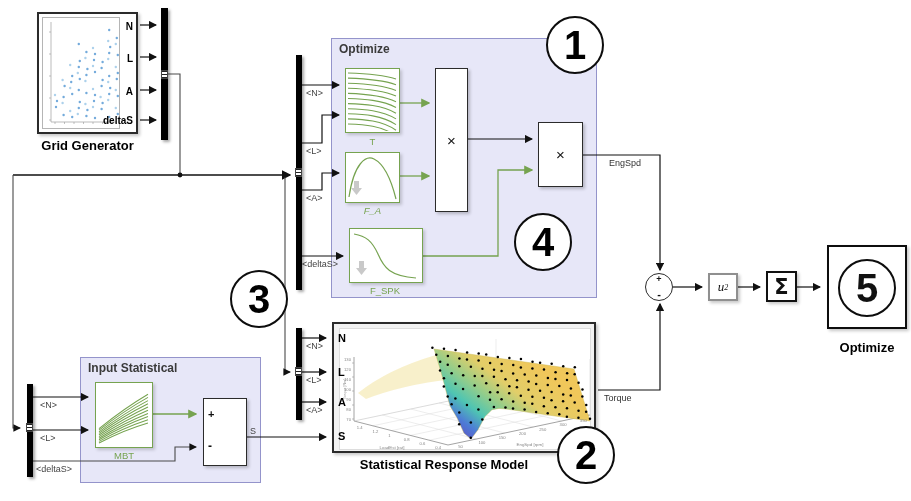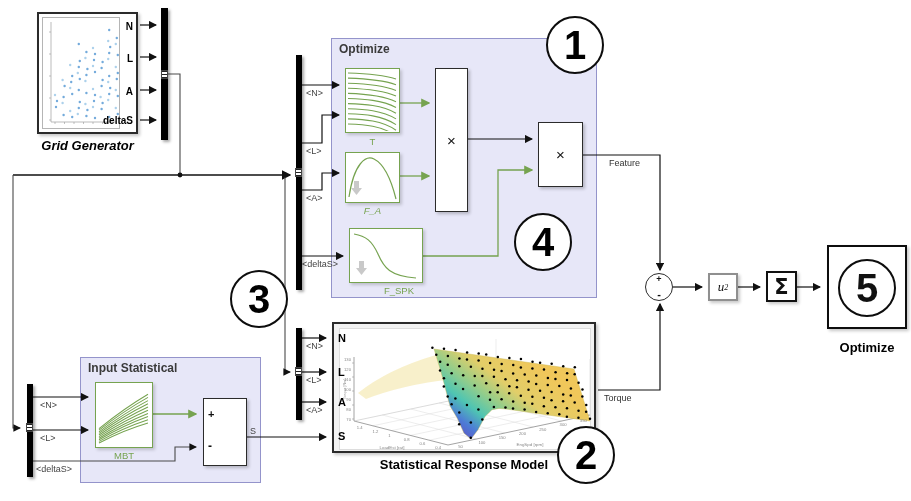--- a/index.html
+++ b/index.html
@@ -199,21 +199,21 @@
           <circle cx="74.8" cy="37" r="1.2" fill="#5b9bd5" opacity="0.85"></circle>
           <circle cx="72.8" cy="26" r="1.2" fill="#9ec9e8" opacity="0.85"></circle>
           <circle cx="73.8" cy="20" r="1.2" fill="#5b9bd5" opacity="0.85"></circle>
         </svg>
     </div>
     <div class="portlbl" style="right:3px;top:7px;">N</div>
     <div class="portlbl" style="right:3px;top:39px;">L</div>
     <div class="portlbl" style="right:3px;top:72px;">A</div>
     <div class="portlbl" style="right:3px;top:101px;">deltaS</div>
   </div>
-  <div class="blocklabel" style="left:17px;top:138px;width:141px;font-style:italic;">Grid Generator</div>
+  <div class="blocklabel" style="left:17px;top:138px;width:141px;">Grid Generator</div>
 
   <div class="blk greenblk" style="left:345px;top:68px;width:55px;height:65px;z-index:10;">
     <svg id="t-svg" width="52" height="62" viewBox="0 0 52 62">
         <path d="M2,4 C18,4.5 36,5.5 50,10" stroke="#76A350" stroke-width="1.1" fill="none"></path>
         <path d="M2,9.1 C18,9.6 36,10.6 50,15.7" stroke="#76A350" stroke-width="1.1" fill="none"></path>
         <path d="M2,14.2 C18,14.7 36,15.7 50,21.4" stroke="#76A350" stroke-width="1.1" fill="none"></path>
         <path d="M2,19.299999999999997 C18,19.799999999999997 36,20.799999999999997 50,27.099999999999998" stroke="#76A350" stroke-width="1.1" fill="none"></path>
         <path d="M2,24.4 C18,24.9 36,25.9 50,32.8" stroke="#76A350" stroke-width="1.1" fill="none"></path>
         <path d="M2,29.5 C18,30 36,31 50,38.5" stroke="#76A350" stroke-width="1.1" fill="none"></path>
         <path d="M2,34.599999999999994 C18,35.099999999999994 36,36.099999999999994 50,44.199999999999996" stroke="#76A350" stroke-width="1.1" fill="none"></path>
@@ -238,21 +238,21 @@
 
   <div class="blk greenblk" style="left:349px;top:228px;width:74px;height:55px;z-index:10;">
     <svg width="71" height="52" viewBox="0 0 71 52">
       <path d="M4,5 C16,7 22,12 28,25 C34,39 40,47 66,49" stroke="#76A350" stroke-width="1.2" fill="none"></path>
       <g fill="#c9c9c9">
         <rect x="9" y="32" width="5" height="7"></rect>
         <polygon points="6,39 17,39 11.5,46"></polygon>
       </g>
     </svg>
   </div>
-  <div class="greenlabel" style="left:362px;top:285px;width:74px;">F_SPK</div>
+  <div class="greenlabel" style="left:348px;top:285px;width:74px;">F_SPK</div>
 
   <div class="blk prod" style="left:435px;top:68px;width:33px;height:144px;z-index:10;">
     <span>×</span>
   </div>
   <div class="blk prod" style="left:538px;top:122px;width:45px;height:65px;z-index:10;">
     <span>×</span>
   </div>
 
   <div class="sigtag" style="left:306px;top:88px;">&lt;N&gt;</div>
   <div class="sigtag" style="left:306px;top:146px;">&lt;L&gt;</div>
@@ -453,31 +453,31 @@
           <text x="52" y="120" font-size="4.4" fill="#888" text-anchor="middle" font-family="Liberation Sans">LoadEst [rat]</text>
           <text x="190" y="117" font-size="4.4" fill="#888" text-anchor="middle" font-family="Liberation Sans">EngSpd [rpm]</text>
           <text x="6" y="60" font-size="3.8" fill="#999" transform="rotate(-90 6,60)" text-anchor="middle" font-family="Liberation Sans">Torque [Nm]</text>
         </svg>
     </div>
     <div class="portlbl" style="left:4px;top:8px;font-size:11px;">N</div>
     <div class="portlbl" style="left:4px;top:42px;font-size:11px;">L</div>
     <div class="portlbl" style="left:4px;top:72px;font-size:11px;">A</div>
     <div class="portlbl" style="left:4px;top:106px;font-size:11px;">S</div>
   </div>
-  <div class="blocklabel" style="left:332px;top:457px;width:264px;">Statistical Response Model</div>
+  <div class="blocklabel" style="left:312px;top:457px;width:264px;">Statistical Response Model</div>
 
   <div class="sigtag" style="left:306px;top:341px;">&lt;N&gt;</div>
   <div class="sigtag" style="left:306px;top:375px;">&lt;L&gt;</div>
   <div class="sigtag" style="left:306px;top:405px;">&lt;A&gt;</div>
 
   <div class="blk noshadow" style="left:645px;top:273px;width:28px;height:28px;border-radius:50%;border-width:1.6px;z-index:10;">
     <span class="sumsign" style="left:0;right:0;top:0px;text-align:center;font-size:9px;">+</span>
     <span class="sumsign" style="left:0;right:0;bottom:0px;text-align:center;font-size:11px;">-</span>
   </div>
-  <div class="wirelbl" style="left:609px;top:158px;">Feature</div>
+  <div class="wirelbl" style="left:609px;top:158px;">EngSpd</div>
   <div class="wirelbl" style="left:604px;top:393px;">Torque</div>
 
   <div id="usq-blk" class="blk" style="left:708px;top:273px;width:30px;height:28px;z-index:10;">
     <span>u</span>
       <sup>2</sup>
   </div>
   <div id="sigma-blk" class="blk" style="left:766px;top:271px;width:31px;height:31px;z-index:10;">
     <span>Σ</span>
   </div>
   <div id="optimize-blk" class="blk" style="left:827px;top:245px;width:80px;height:84px;z-index:10;">

